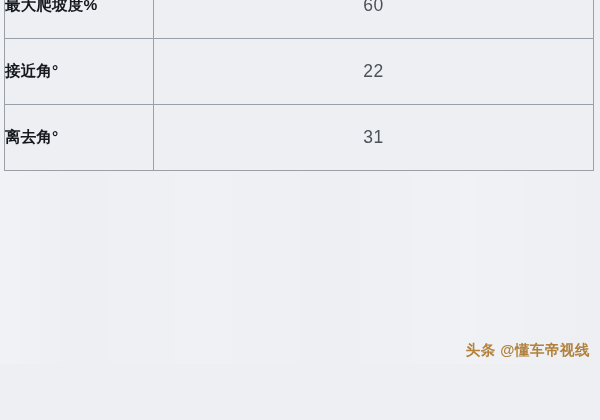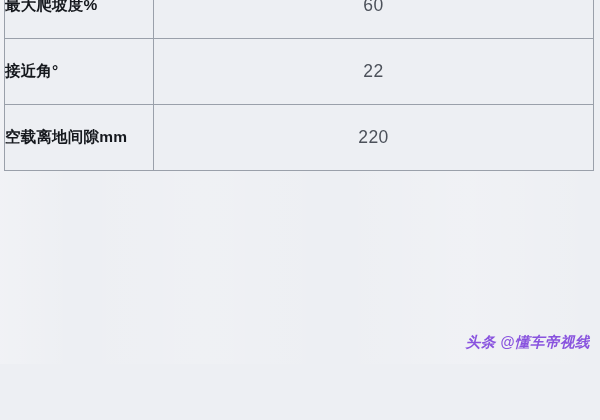--- a/index.html
+++ b/index.html
@@ -74,29 +74,28 @@
     font-size: 17.5px;
     font-weight: normal;
     color: #4c515a;
     letter-spacing: .4px;
   }
 
   
   #watermark {
     position: absolute;
     right: 10px;
-    bottom: 12px;
+    bottom: 4px;
     font-size: 14.5px;
     font-weight: bold;
-    color: #6d28d9;
+    color: #a16207;
     opacity: .78;
     letter-spacing: .5px;
     white-space: nowrap;
     pointer-events: none;
-    font-style: italic;
   }
 </style>
 </head>
 <body>
 
 <div id="page">
 
   <div id="paper-texture"></div>
 
   <table id="spec-table">
@@ -105,26 +104,26 @@
       <tr>
         <td class="spec-label">最大爬坡度%</td>
         <td class="spec-value">60</td>
       </tr>
 
       <tr>
         <td class="spec-label">接近角°</td>
         <td class="spec-value">22</td>
       </tr>
 
+      <tr>
+        <td class="spec-label">离去角°</td>
+        <td class="spec-value">31</td>
+      </tr>
 
 
-      <tr>
-        <td class="spec-label">空载离地间隙mm</td>
-        <td class="spec-value">220</td>
-      </tr>
 
 
     </tbody>
   </table>
 
   <div id="watermark">头条 @懂车帝视线</div>
 
 </div>
 
 </body></html>

